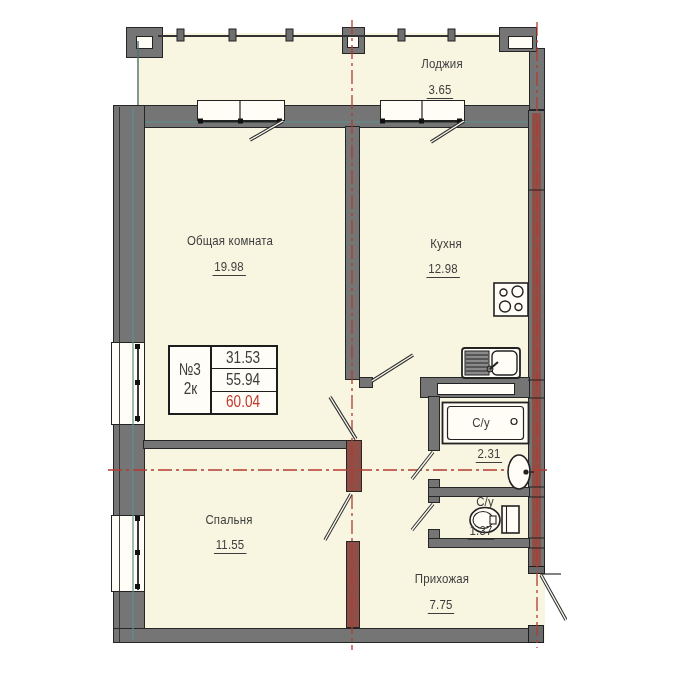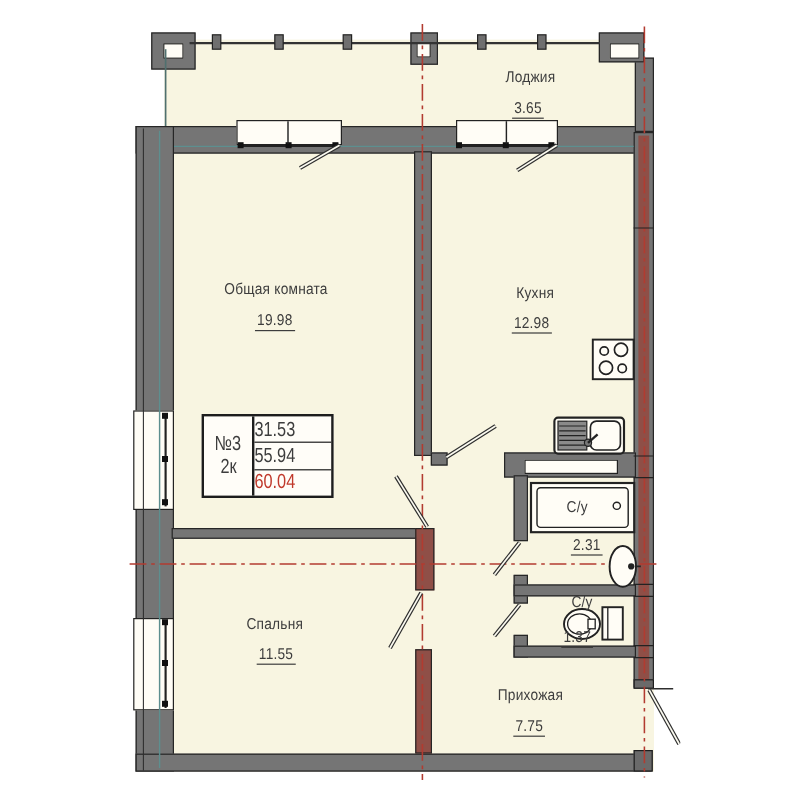--- a/index.html
+++ b/index.html
@@ -14,21 +14,21 @@
   svg.overlay{position:absolute;left:0;top:0;z-index:6;pointer-events:none;}
   .lbl{position:absolute;z-index:7;color:#3d3d3d;font-size:13px;white-space:nowrap;
        transform:translateX(-50%) scaleX(.88);letter-spacing:.2px;}
   .num{border-bottom:1.2px solid #3d3d3d;padding:0 2px 1px;}
   .info{position:absolute;left:168px;top:345px;width:110px;height:70px;z-index:7;
         border:2px solid #1d1d1d;background:#fffdf8;display:flex;box-sizing:border-box;}
   .info-left{width:40px;border-right:2px solid #1d1d1d;display:flex;flex-direction:column;
         align-items:center;justify-content:center;font-size:17px;color:#3d3d3d;line-height:1.1;}
   .info-right{flex:1;display:flex;flex-direction:column;}
   .info-cell{flex:1;border-bottom:1.8px solid #1d1d1d;display:flex;align-items:center;
-        padding-left:0;font-size:17px;color:#3d3d3d;box-sizing:border-box;}
+        padding-left:14px;font-size:17px;color:#3d3d3d;box-sizing:border-box;}
   .info-cell:last-child{border-bottom:none;}
   .cond{display:inline-block;transform:scaleX(.8);transform-origin:left center;}
   .cond-c{display:inline-block;transform:scaleX(.8);transform-origin:center center;}
   .red-num{color:#c0392b;align-items:center;}
 </style>
 </head>
 <body>
 
 <div id="plan">
 

